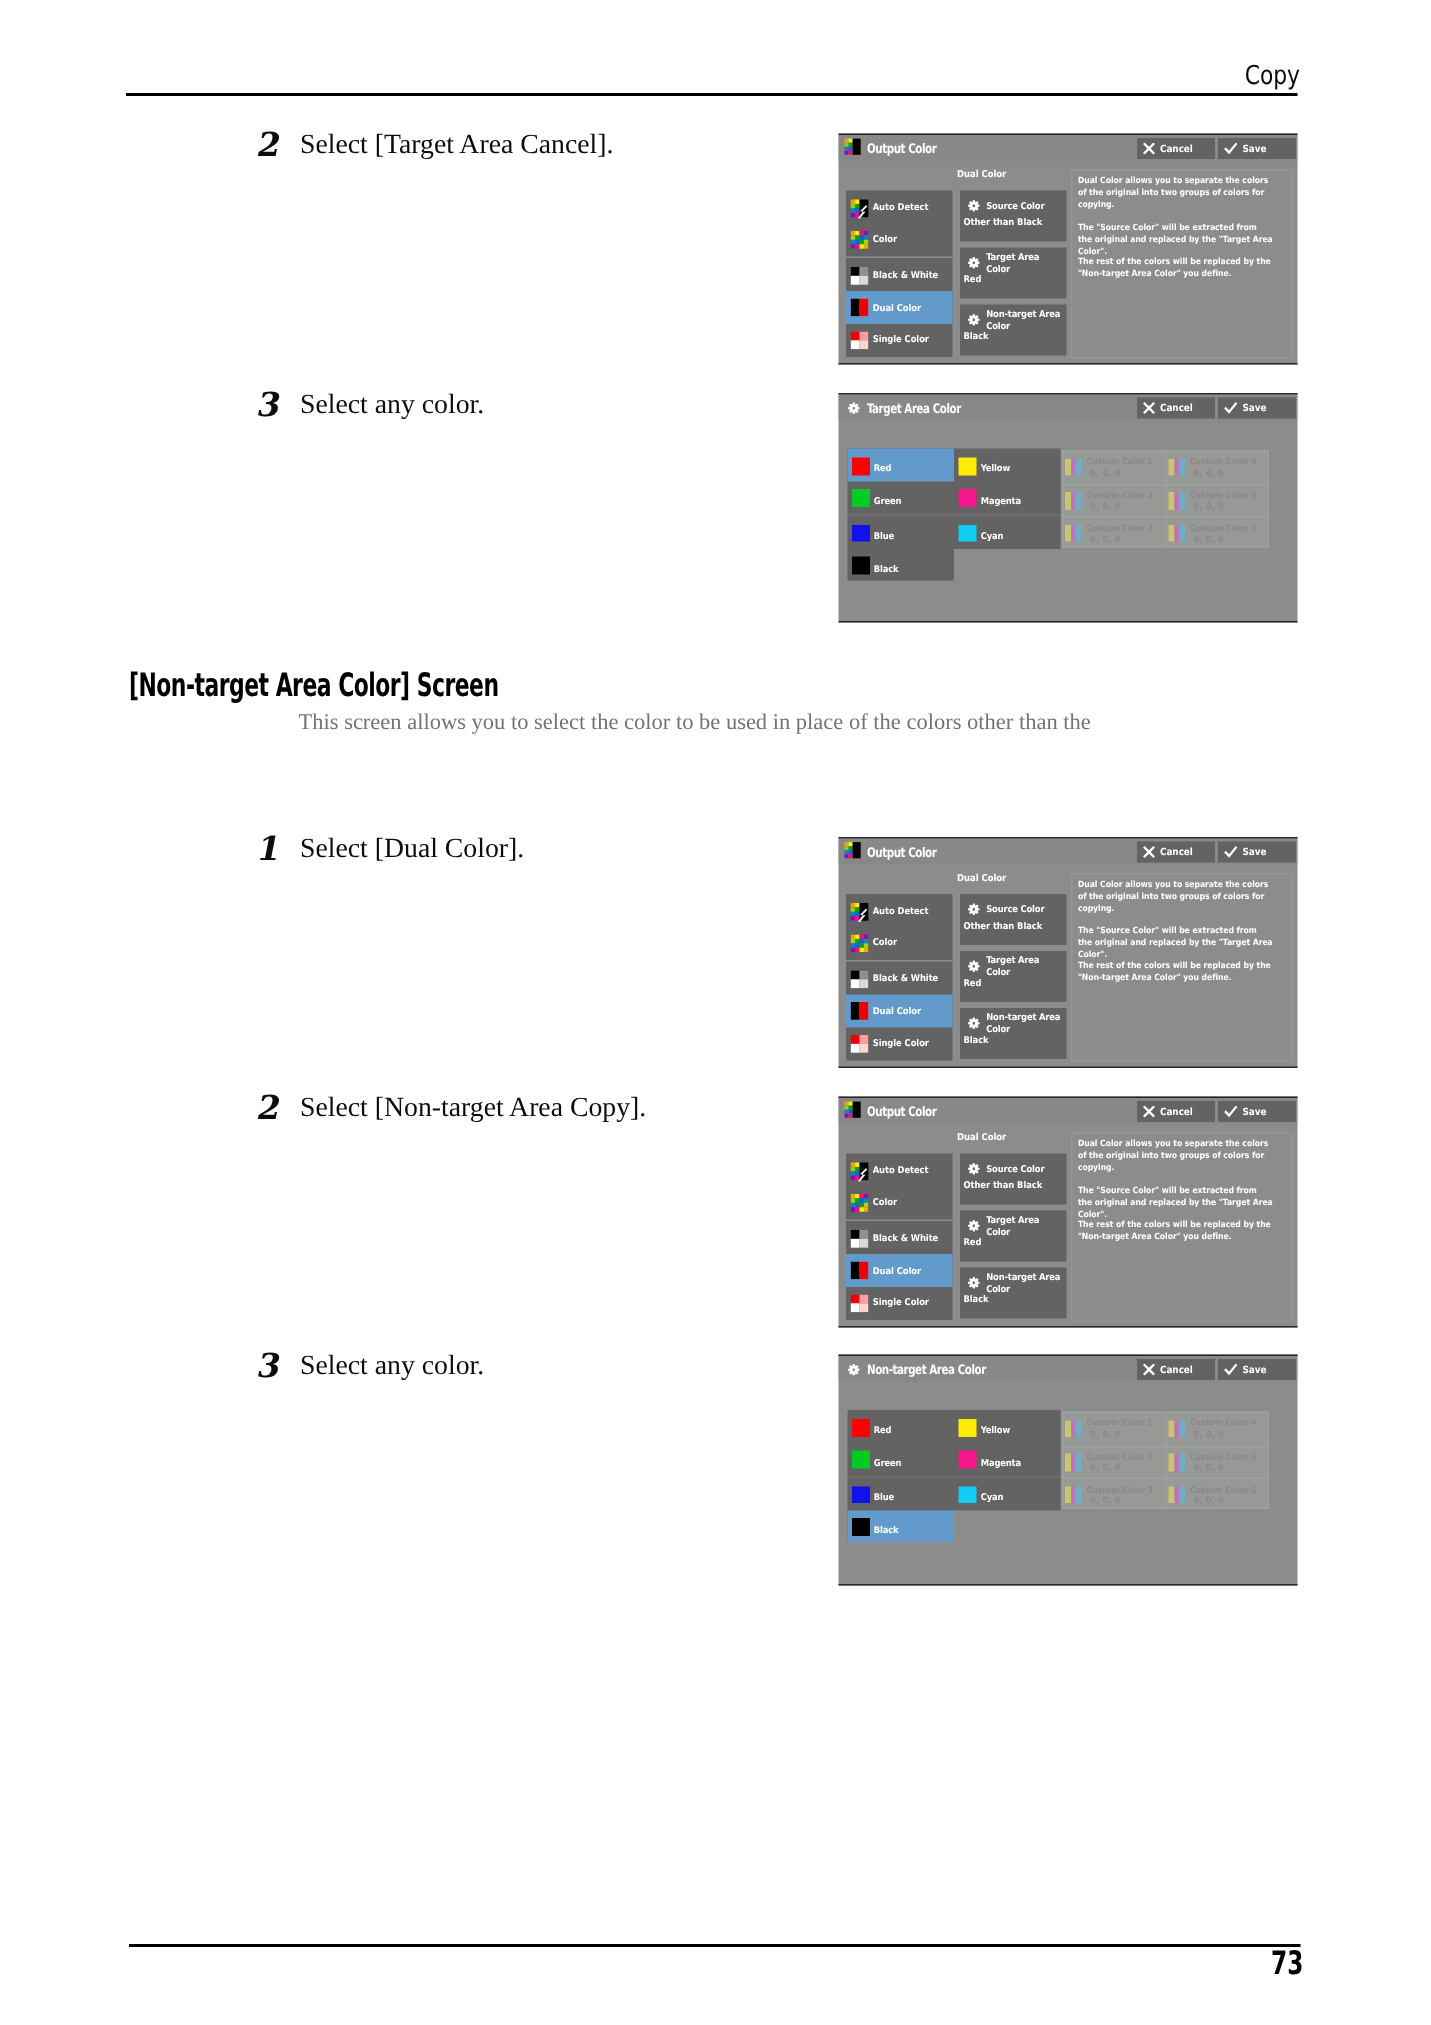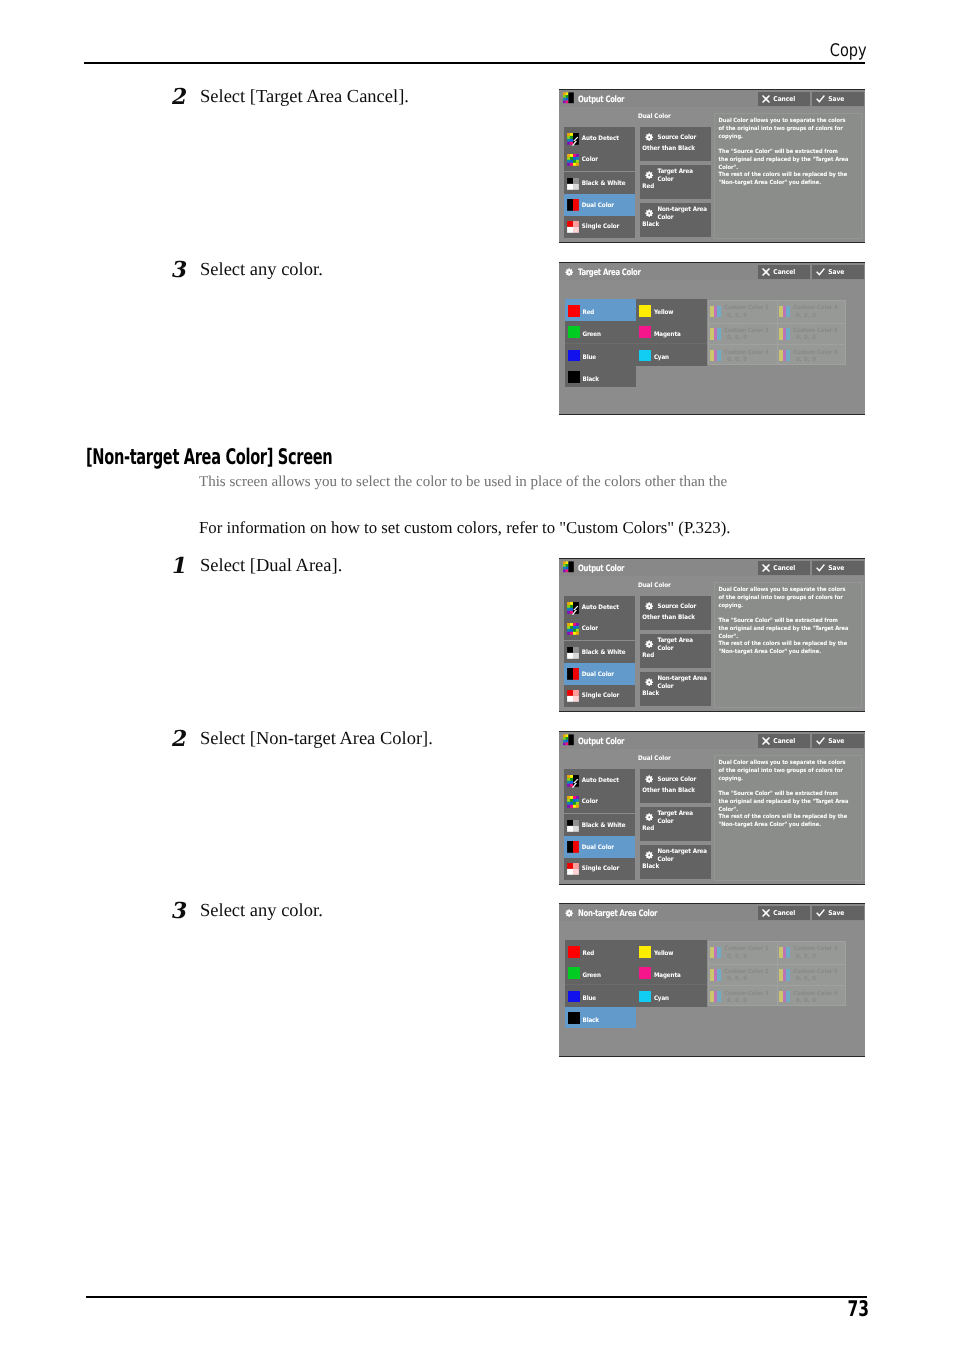--- a/index.html
+++ b/index.html
@@ -100,28 +100,27 @@
 <div class="page">
 <div class="hdr-text">Copy</div>
 <div class="rule hdr" style="top:62px"></div>
 <div class="rule ftr" style="top:1296px"></div>
 <div class="ftr-page">73</div>
 <div class="step-num" style="top:84px">2</div>
 <div class="step-txt" style="top:87px">Select [Target Area Cancel].</div>
 <div class="step-num" style="top:257px">3</div>
 <div class="step-txt" style="top:260px">Select any color.</div>
 <div class="step-num" style="top:553px">1</div>
-<div class="step-txt" style="top:556px">Select [Dual Area].</div>
+<div class="step-txt" style="top:556px">Select [Dual Color].</div>
 <div class="step-num" style="top:726px">2</div>
-<div class="step-txt" style="top:729px">Select [Non-target Area Color].</div>
+<div class="step-txt" style="top:729px">Select [Non-target Area Copy].</div>
 <div class="step-num" style="top:898px">3</div>
 <div class="step-txt" style="top:901px">Select any color.</div>
 <div class="secthead" style="top:445px">[Non-target Area Color] Screen</div>
 <div class="para" style="top:474px">This screen allows you to select the color to be used in place of the colors other than the</div>
-<div class="note" style="top:518px">For information on how to set custom colors, refer to "Custom Colors" (P.323).</div>
 <div class="ui" style="top:89px;height:154px">
       <div class="ui-title"><span><svg class="ticon" viewBox="0 0 12 12" overflow="visible" xmlns="http://www.w3.org/2000/svg">
             <rect x="0" y="0" width="3" height="3" fill="#f0a400"></rect>
             <rect x="3" y="0" width="3" height="3" fill="#fff200"></rect>
             <rect x="0" y="3" width="3" height="3" fill="#86d215"></rect>
             <rect x="3" y="3" width="3" height="3" fill="#149c18"></rect>
             <rect x="0" y="6" width="3" height="3" fill="#1284b2"></rect>
             <rect x="3" y="6" width="3" height="3" fill="#0a63e0"></rect>
             <rect x="0" y="9" width="3" height="3" fill="#8410bd"></rect>
             <rect x="3" y="9" width="3" height="3" fill="#f50c78"></rect>

